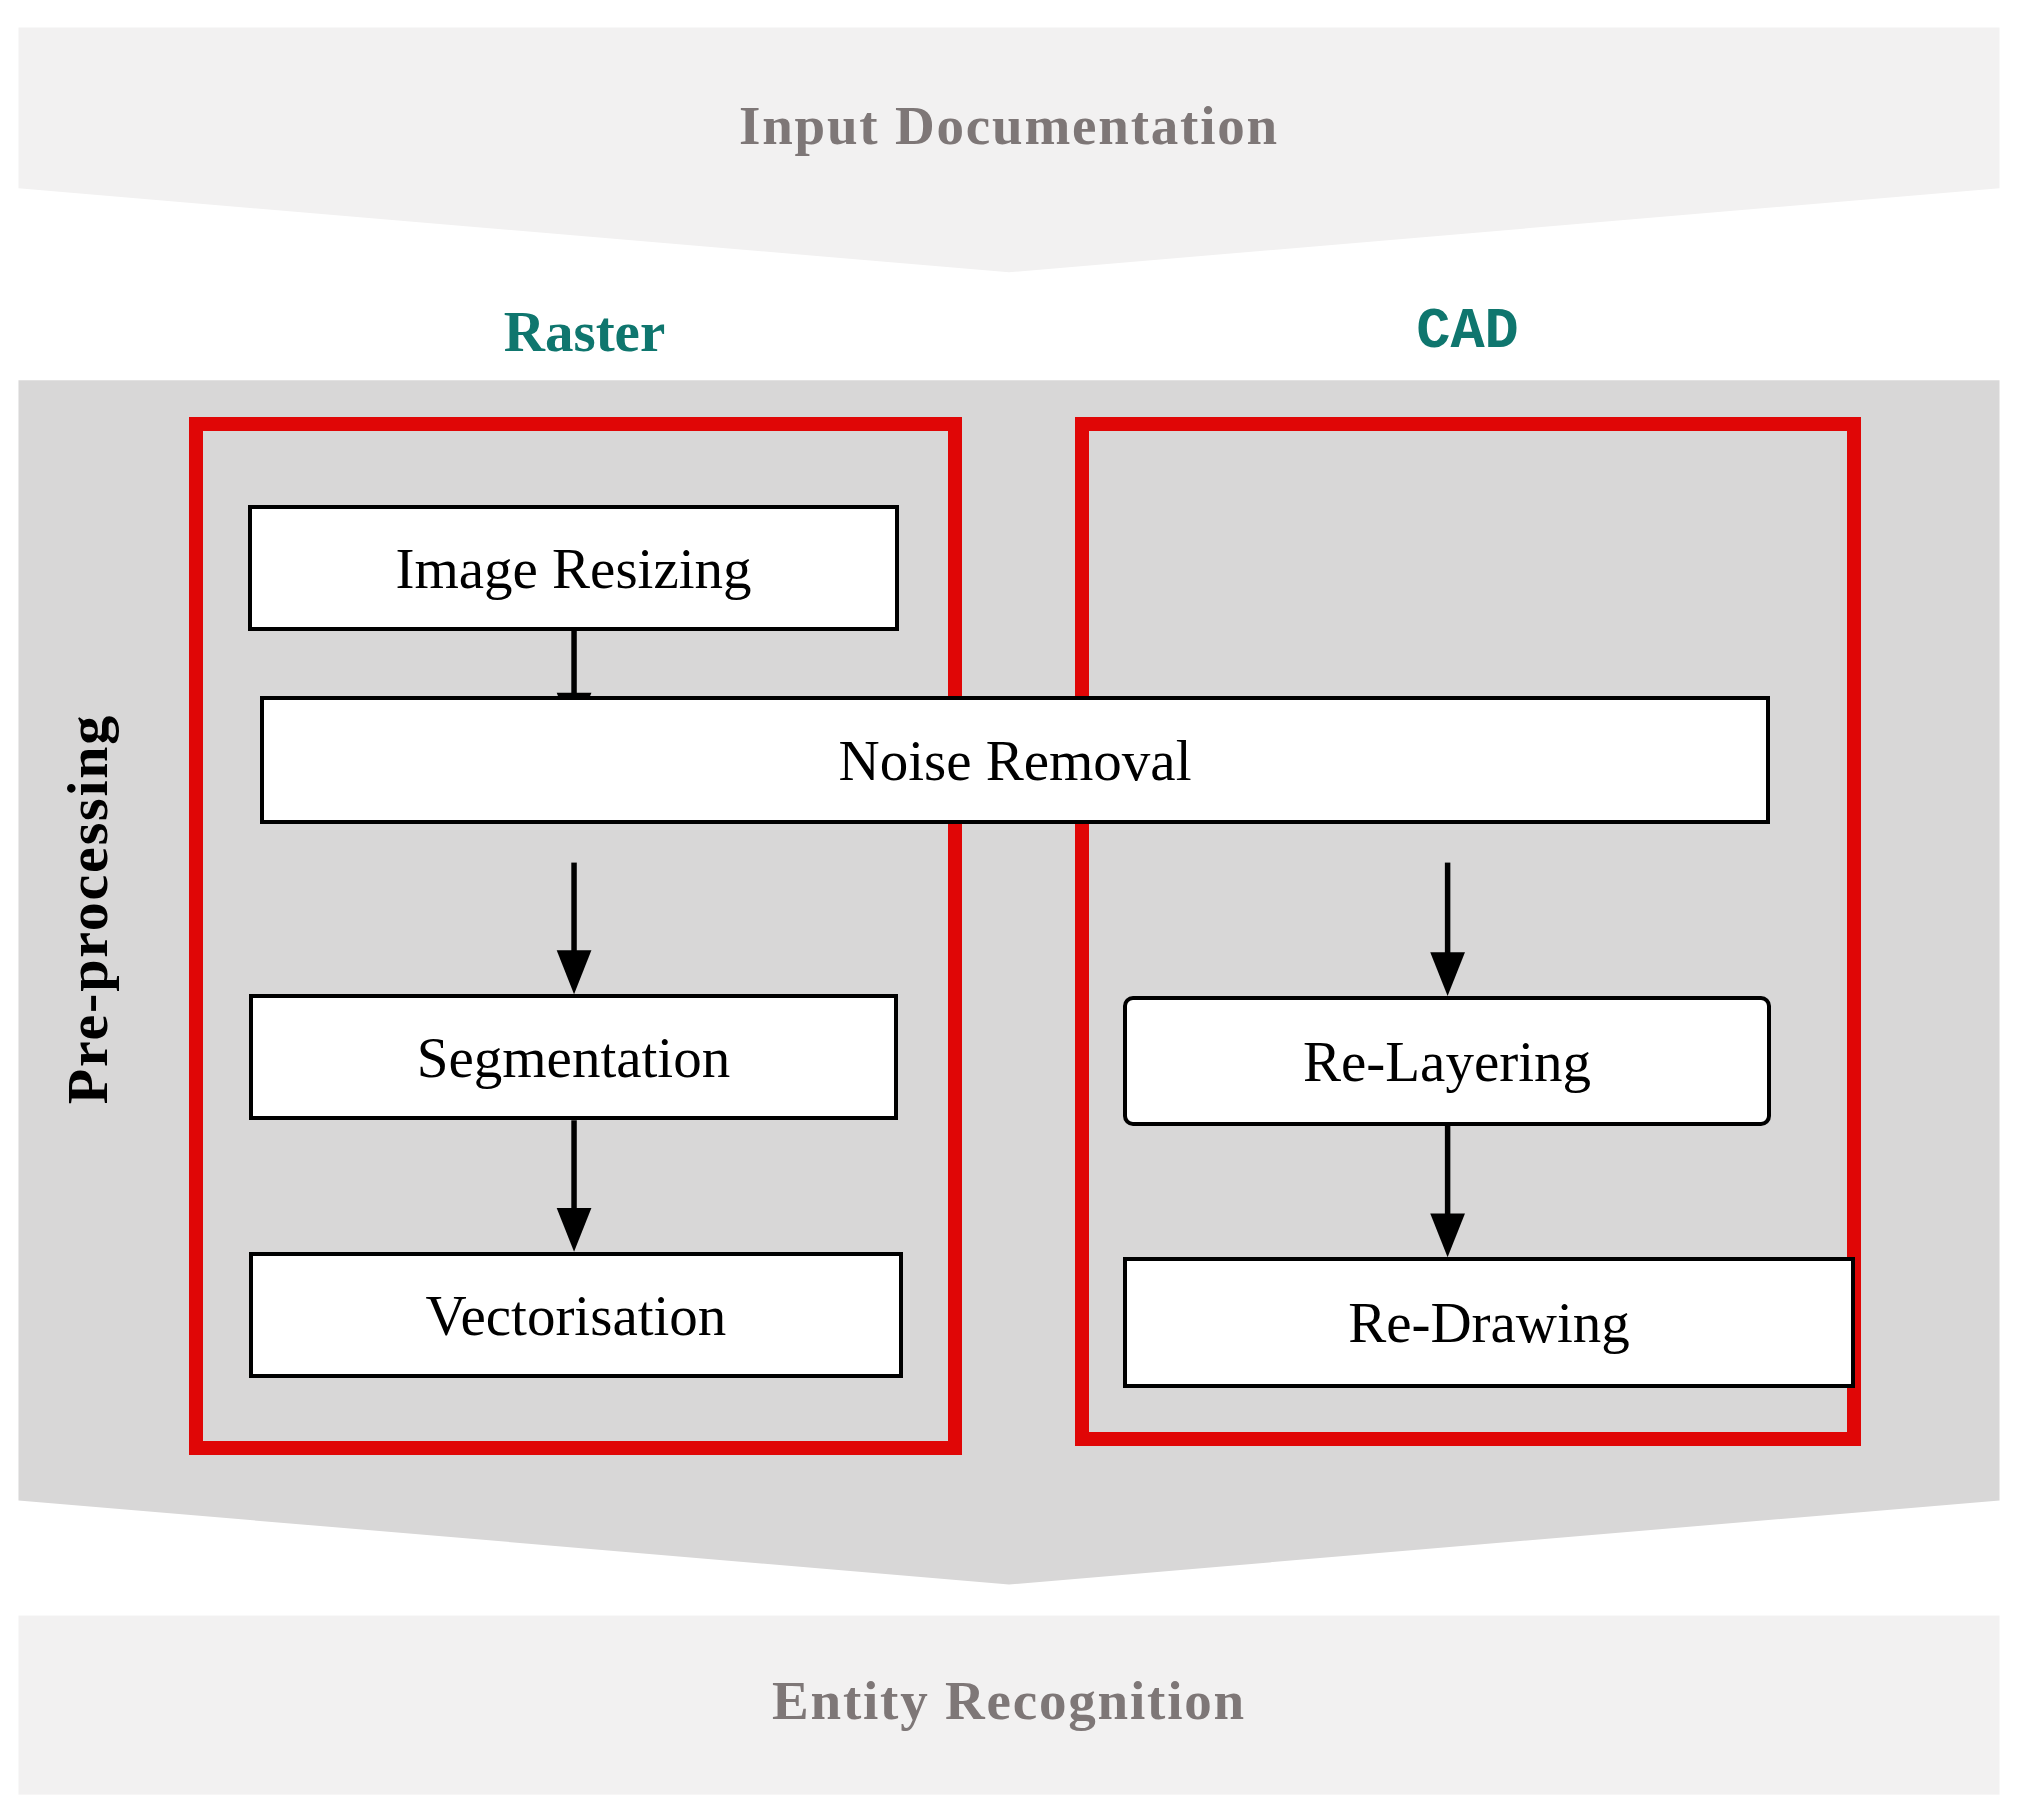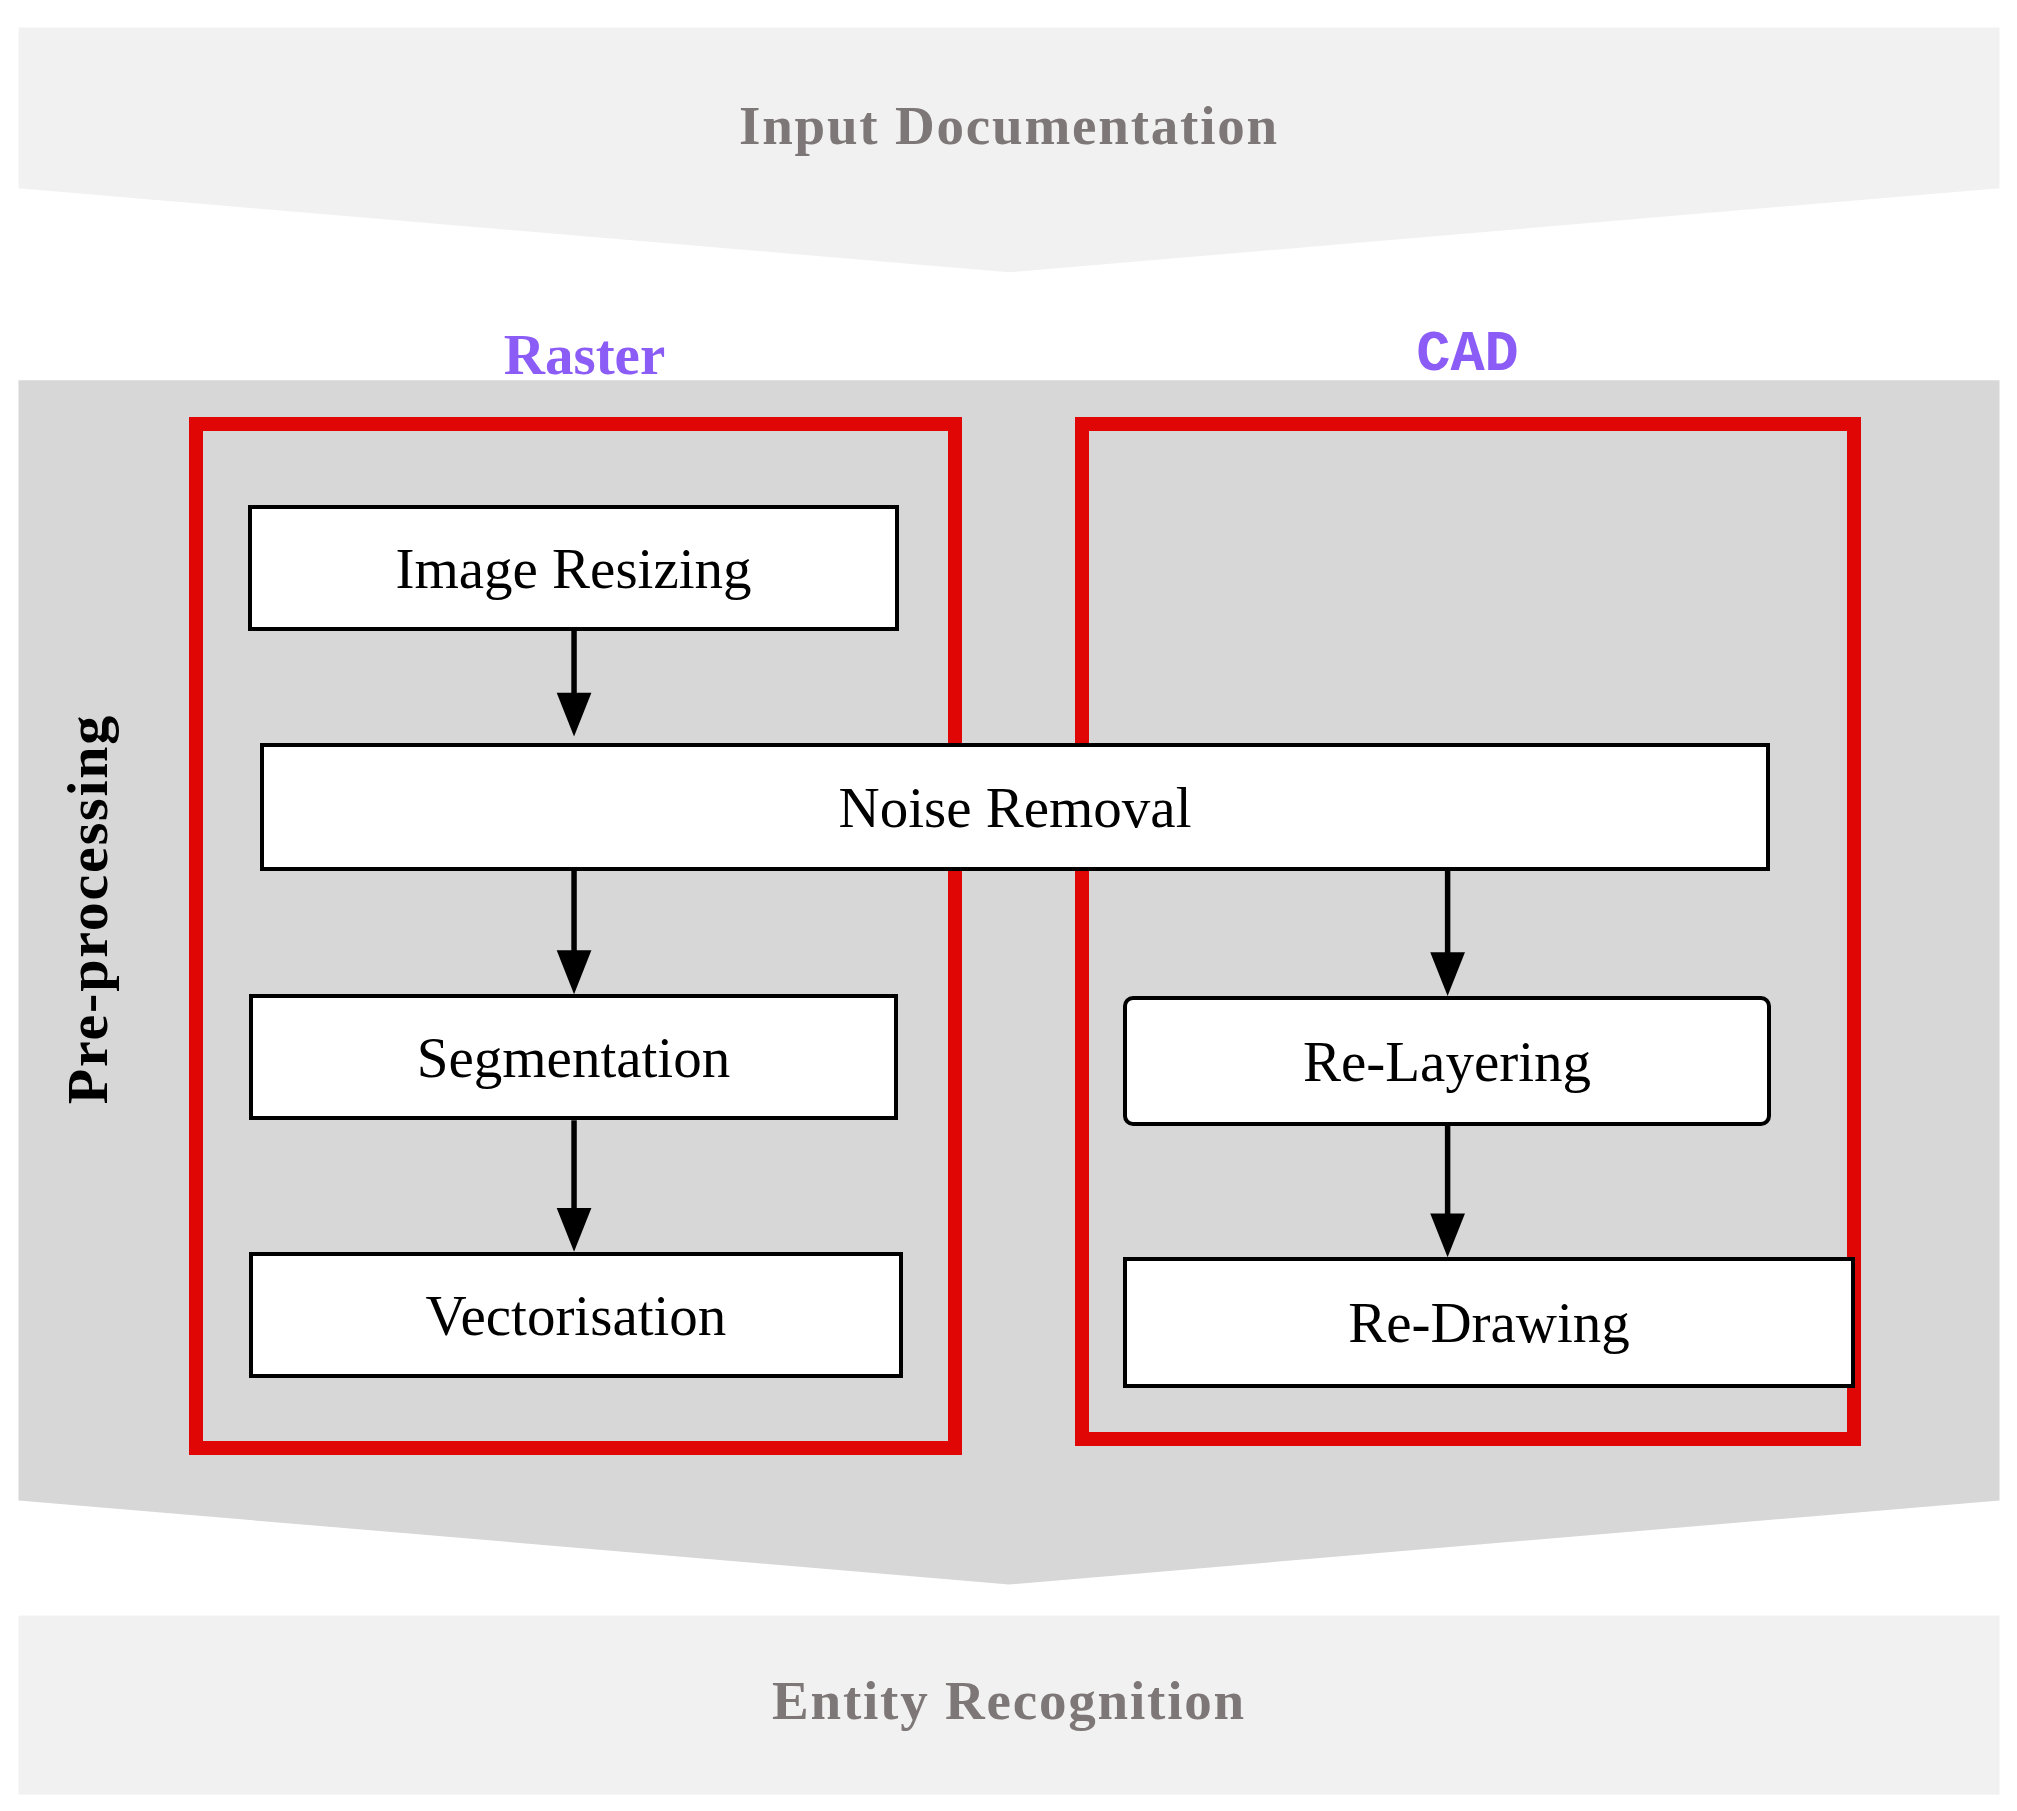--- a/index.html
+++ b/index.html
@@ -24,24 +24,23 @@
   }
   #input-doc-label{top:93px;line-height:66px;}
   #entity-rec-label{top:1668px;line-height:66px;}
 
   
   .branch-label{
     position:absolute;top:298px;width:365px;
     text-align:center;
     font-weight:bold;
     font-size:57px;
-    color:#8b5cf6;
+    color:#0f766e;
     line-height:68px;
     z-index:4;
-    margin-top:23px;
   }
   #raster-label{left:402px;}
   #cad-label{left:1285px;font-family:Liberation Mono, monospace;}
 
   
   #side-label{
     position:absolute;
     left:87px;top:909px;
     transform:translate(-50%,-50%) rotate(-90deg);
     transform-origin:center;
@@ -70,21 +69,21 @@
     background:#ffffff;
     border:4.6px solid #000000;
     box-sizing:border-box;
     display:flex;align-items:center;justify-content:center;
     font-size:57px;
     color:#000000;
     z-index:3;
     white-space:nowrap;
   }
   #node-image-resizing{left:248px;top:505px;width:651px;height:126px;}
-  #node-noise-removal{left:260px;top:743px;width:1510px;height:128px;}
+  #node-noise-removal{left:260px;top:696px;width:1510px;height:128px;}
   #node-segmentation{left:249px;top:994px;width:649px;height:126px;}
   #node-vectorisation{left:249px;top:1252px;width:654px;height:126px;}
   #node-re-layering{left:1123px;top:996px;width:648px;height:130px;border-radius:10px;}
   #node-re-drawing{left:1123px;top:1257px;width:732px;height:131px;}
 </style>
 </head>
 <body>
 
 <div id="canvas">
 

